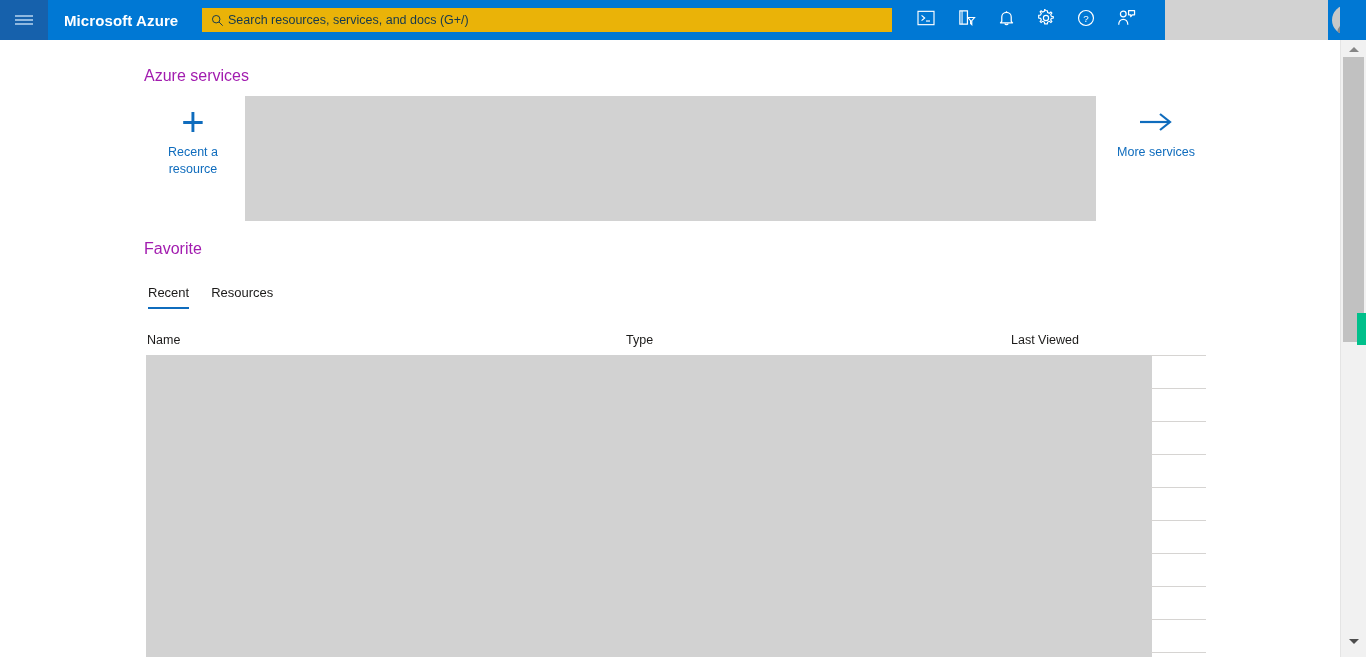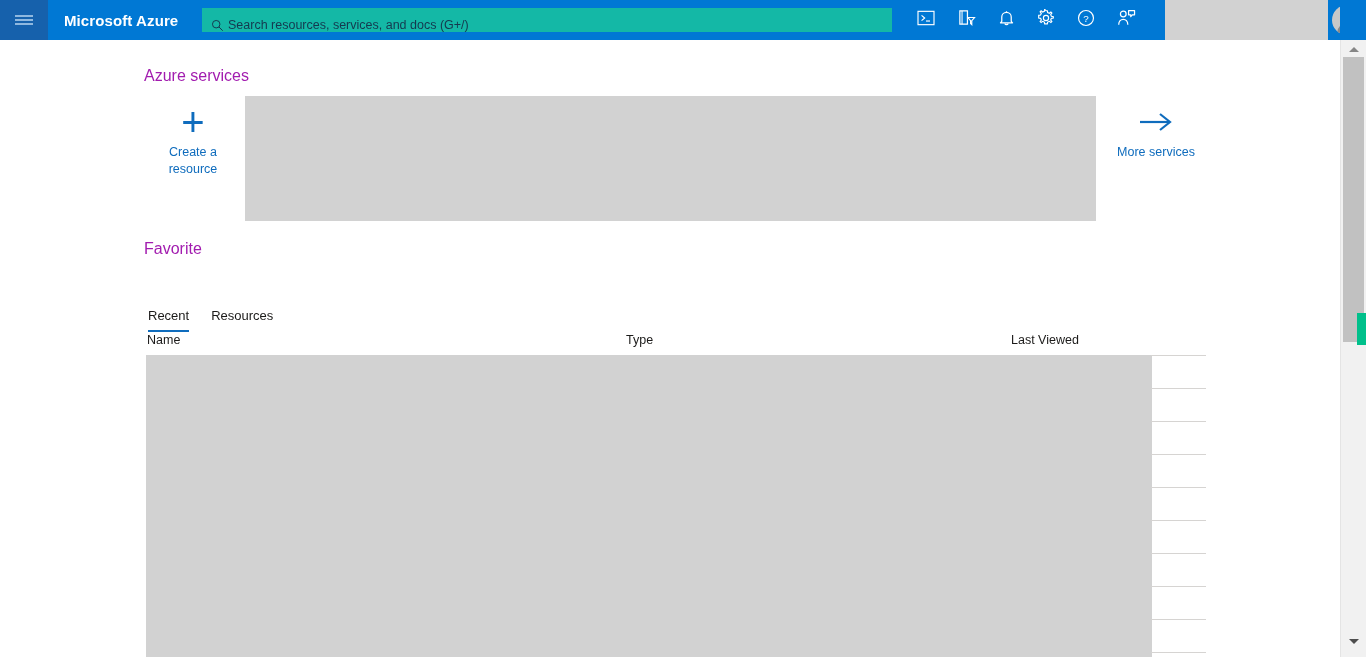--- a/index.html
+++ b/index.html
@@ -52,23 +52,23 @@
     letter-spacing: .1px;
     flex: 0 0 auto;
     cursor: pointer;
   }
   .searchwrap {
     position: absolute;
     left: 202px;
     top: 8px;
     width: 690px;
     height: 24px;
-    background: #14b8a6;
-    display: flex;
-    align-items: flex-end;
+    background: #eab308;
+    display: flex;
+    align-items: center;
   }
   .searchwrap .magnifier {
     width: 22px;
     display: flex;
     align-items: center;
     justify-content: center;
     flex: 0 0 auto;
     margin-left: 4px;
   }
   .searchwrap input {
@@ -202,21 +202,20 @@
     justify-content: center;
   }
 
   
   .tabs {
     position: absolute;
     left: 148px;
     top: 245px;
     display: flex;
     gap: 22px;
-    margin-top: 23px;
   }
   .tab {
     font-size: 13px;
     color: #1b1a19;
     padding-bottom: 7px;
     cursor: pointer;
     border-bottom: 2px solid transparent;
   }
   .tab.active {
     border-bottom: 2px solid #0f6cbd;
@@ -417,21 +416,21 @@
     </div>
   </div>
 </div>
 
 <div class="content">
 
   <h2 class="section-title" id="azure-services-title">Azure services</h2>
 
   <div class="tile-create">
     <div class="plus">+</div>
-    <div class="tile-label">Create a</div>
+    <div class="tile-label">Recent a</div>
     <div class="tile-label">resource</div>
   </div>
 
   <div class="services-gray"></div>
 
   <div class="tile-more">
     <div class="arrow">
       <svg width="38" height="22" viewBox="0 0 38 22">
         <line x1="3" y1="11" x2="32" y2="11" stroke="#0f6cbd" stroke-width="2.2"></line>
         <polyline points="23,3 33,11 23,19" fill="none" stroke="#0f6cbd" stroke-width="2.2"></polyline>

